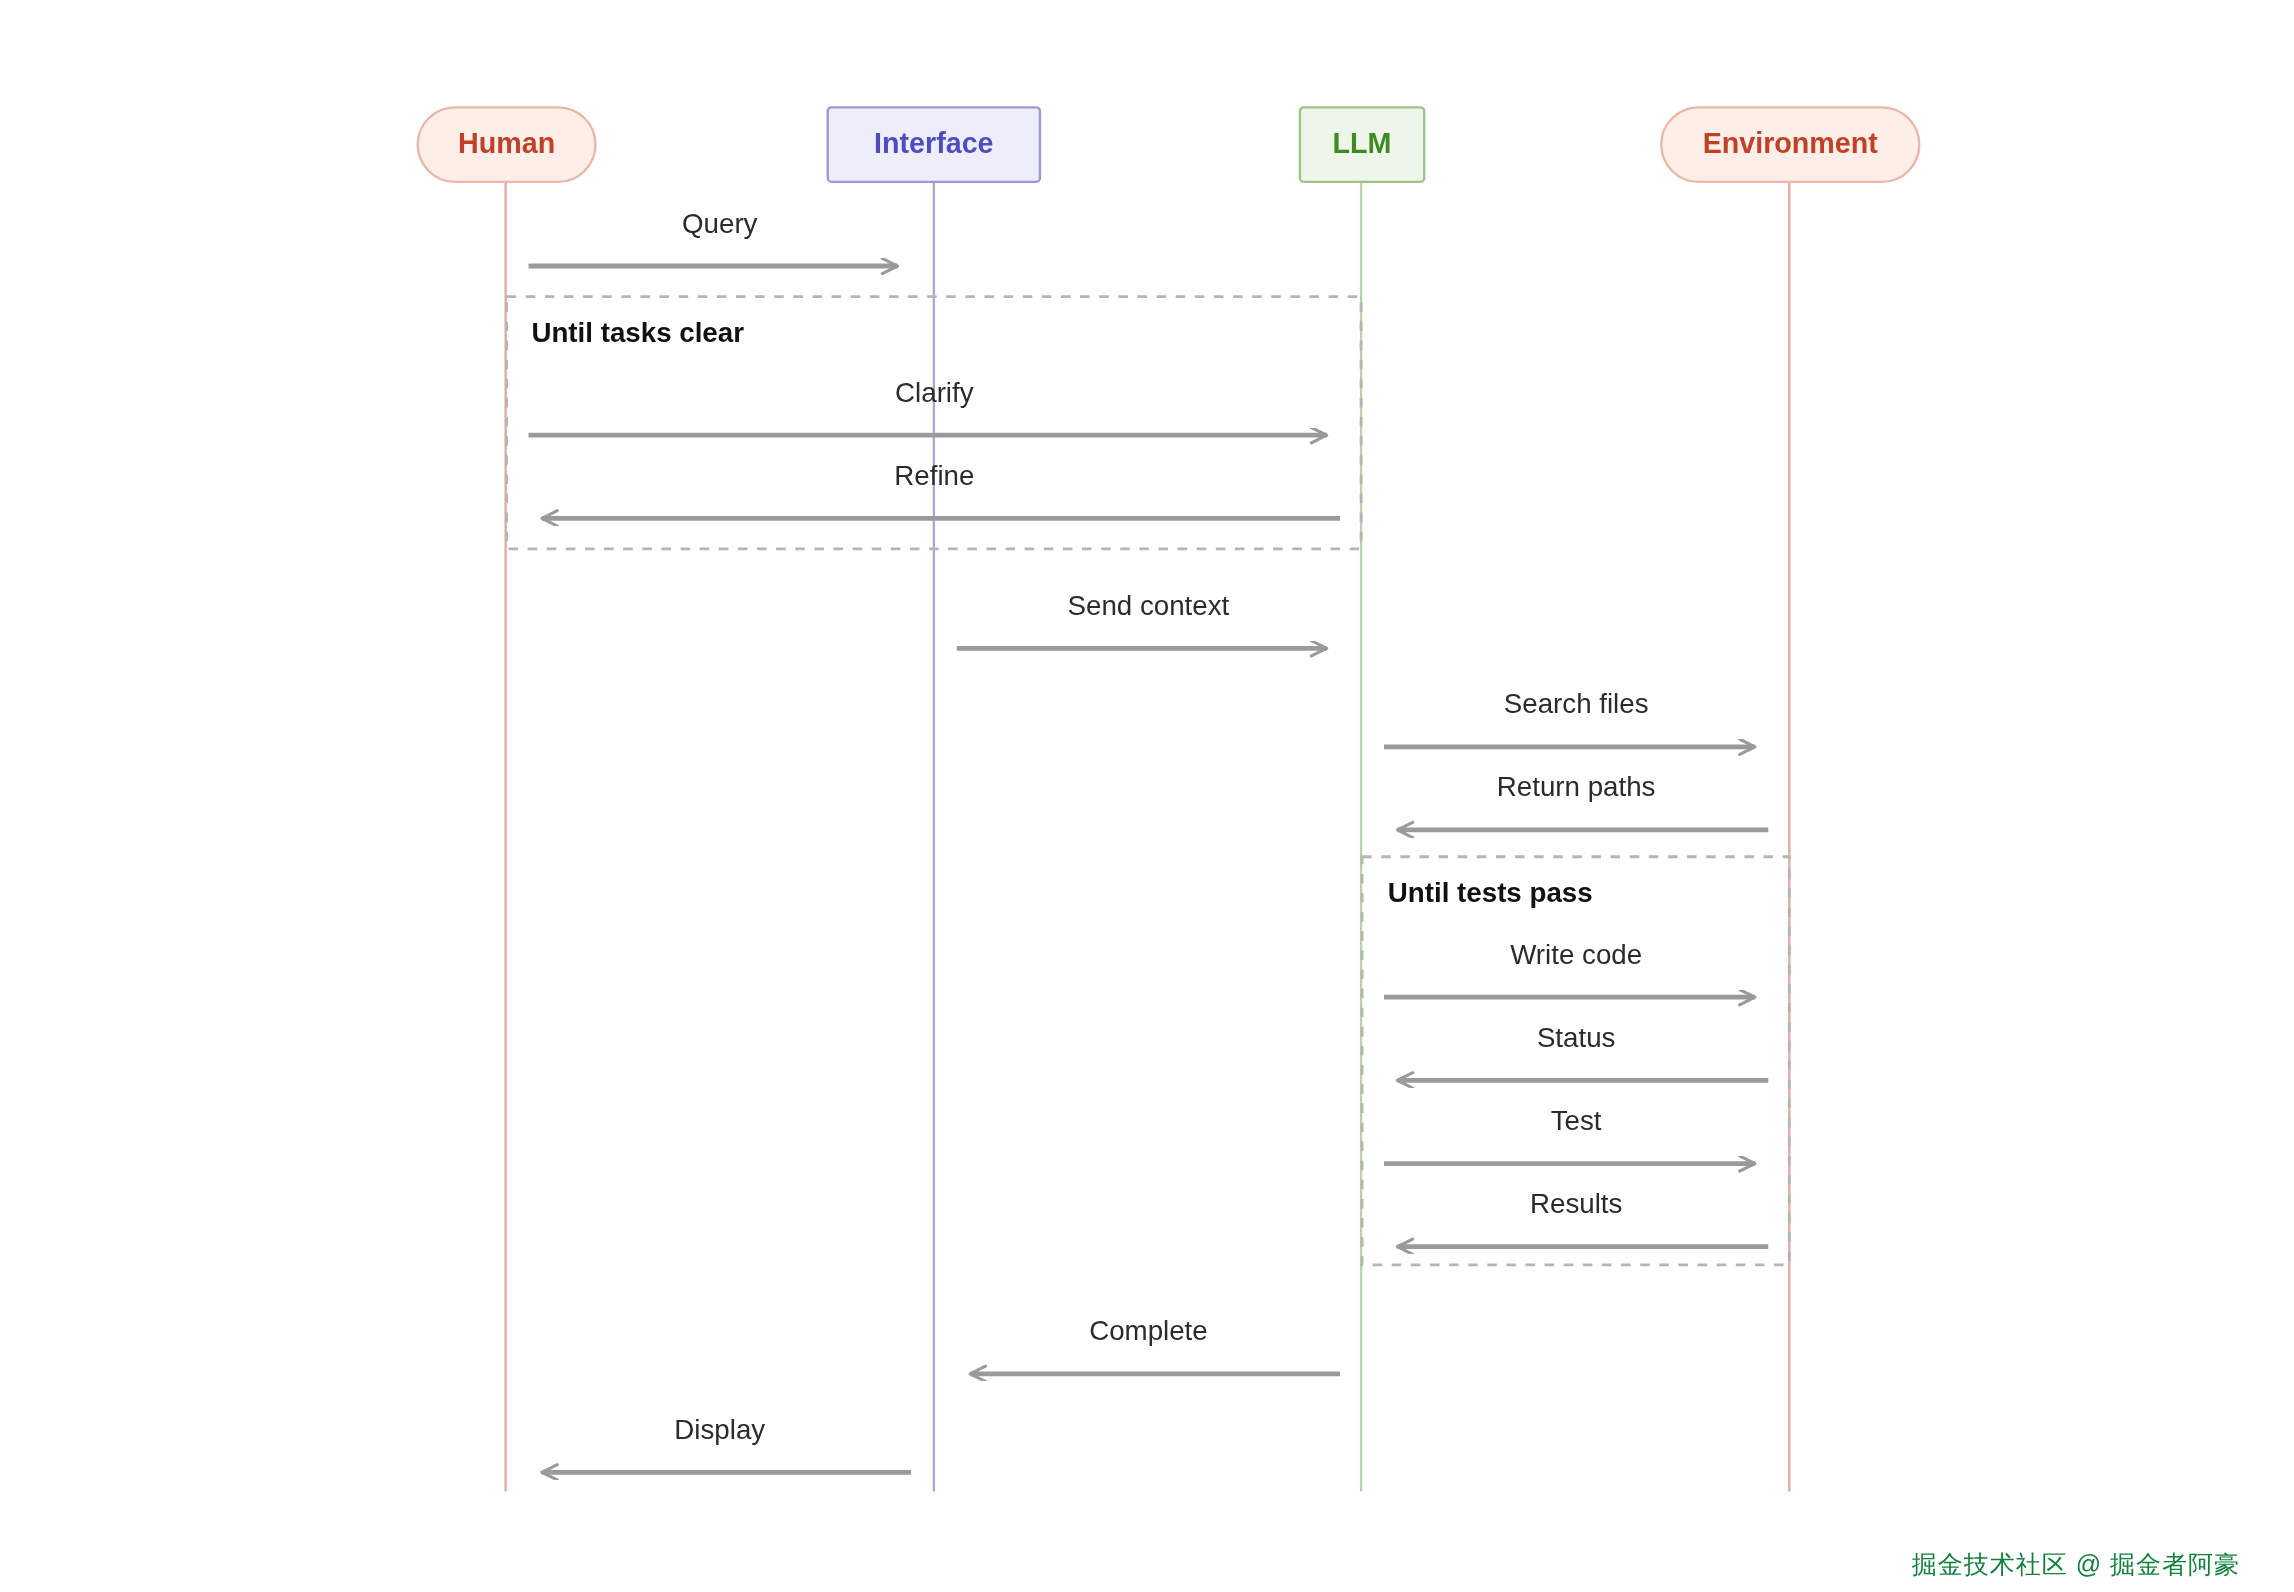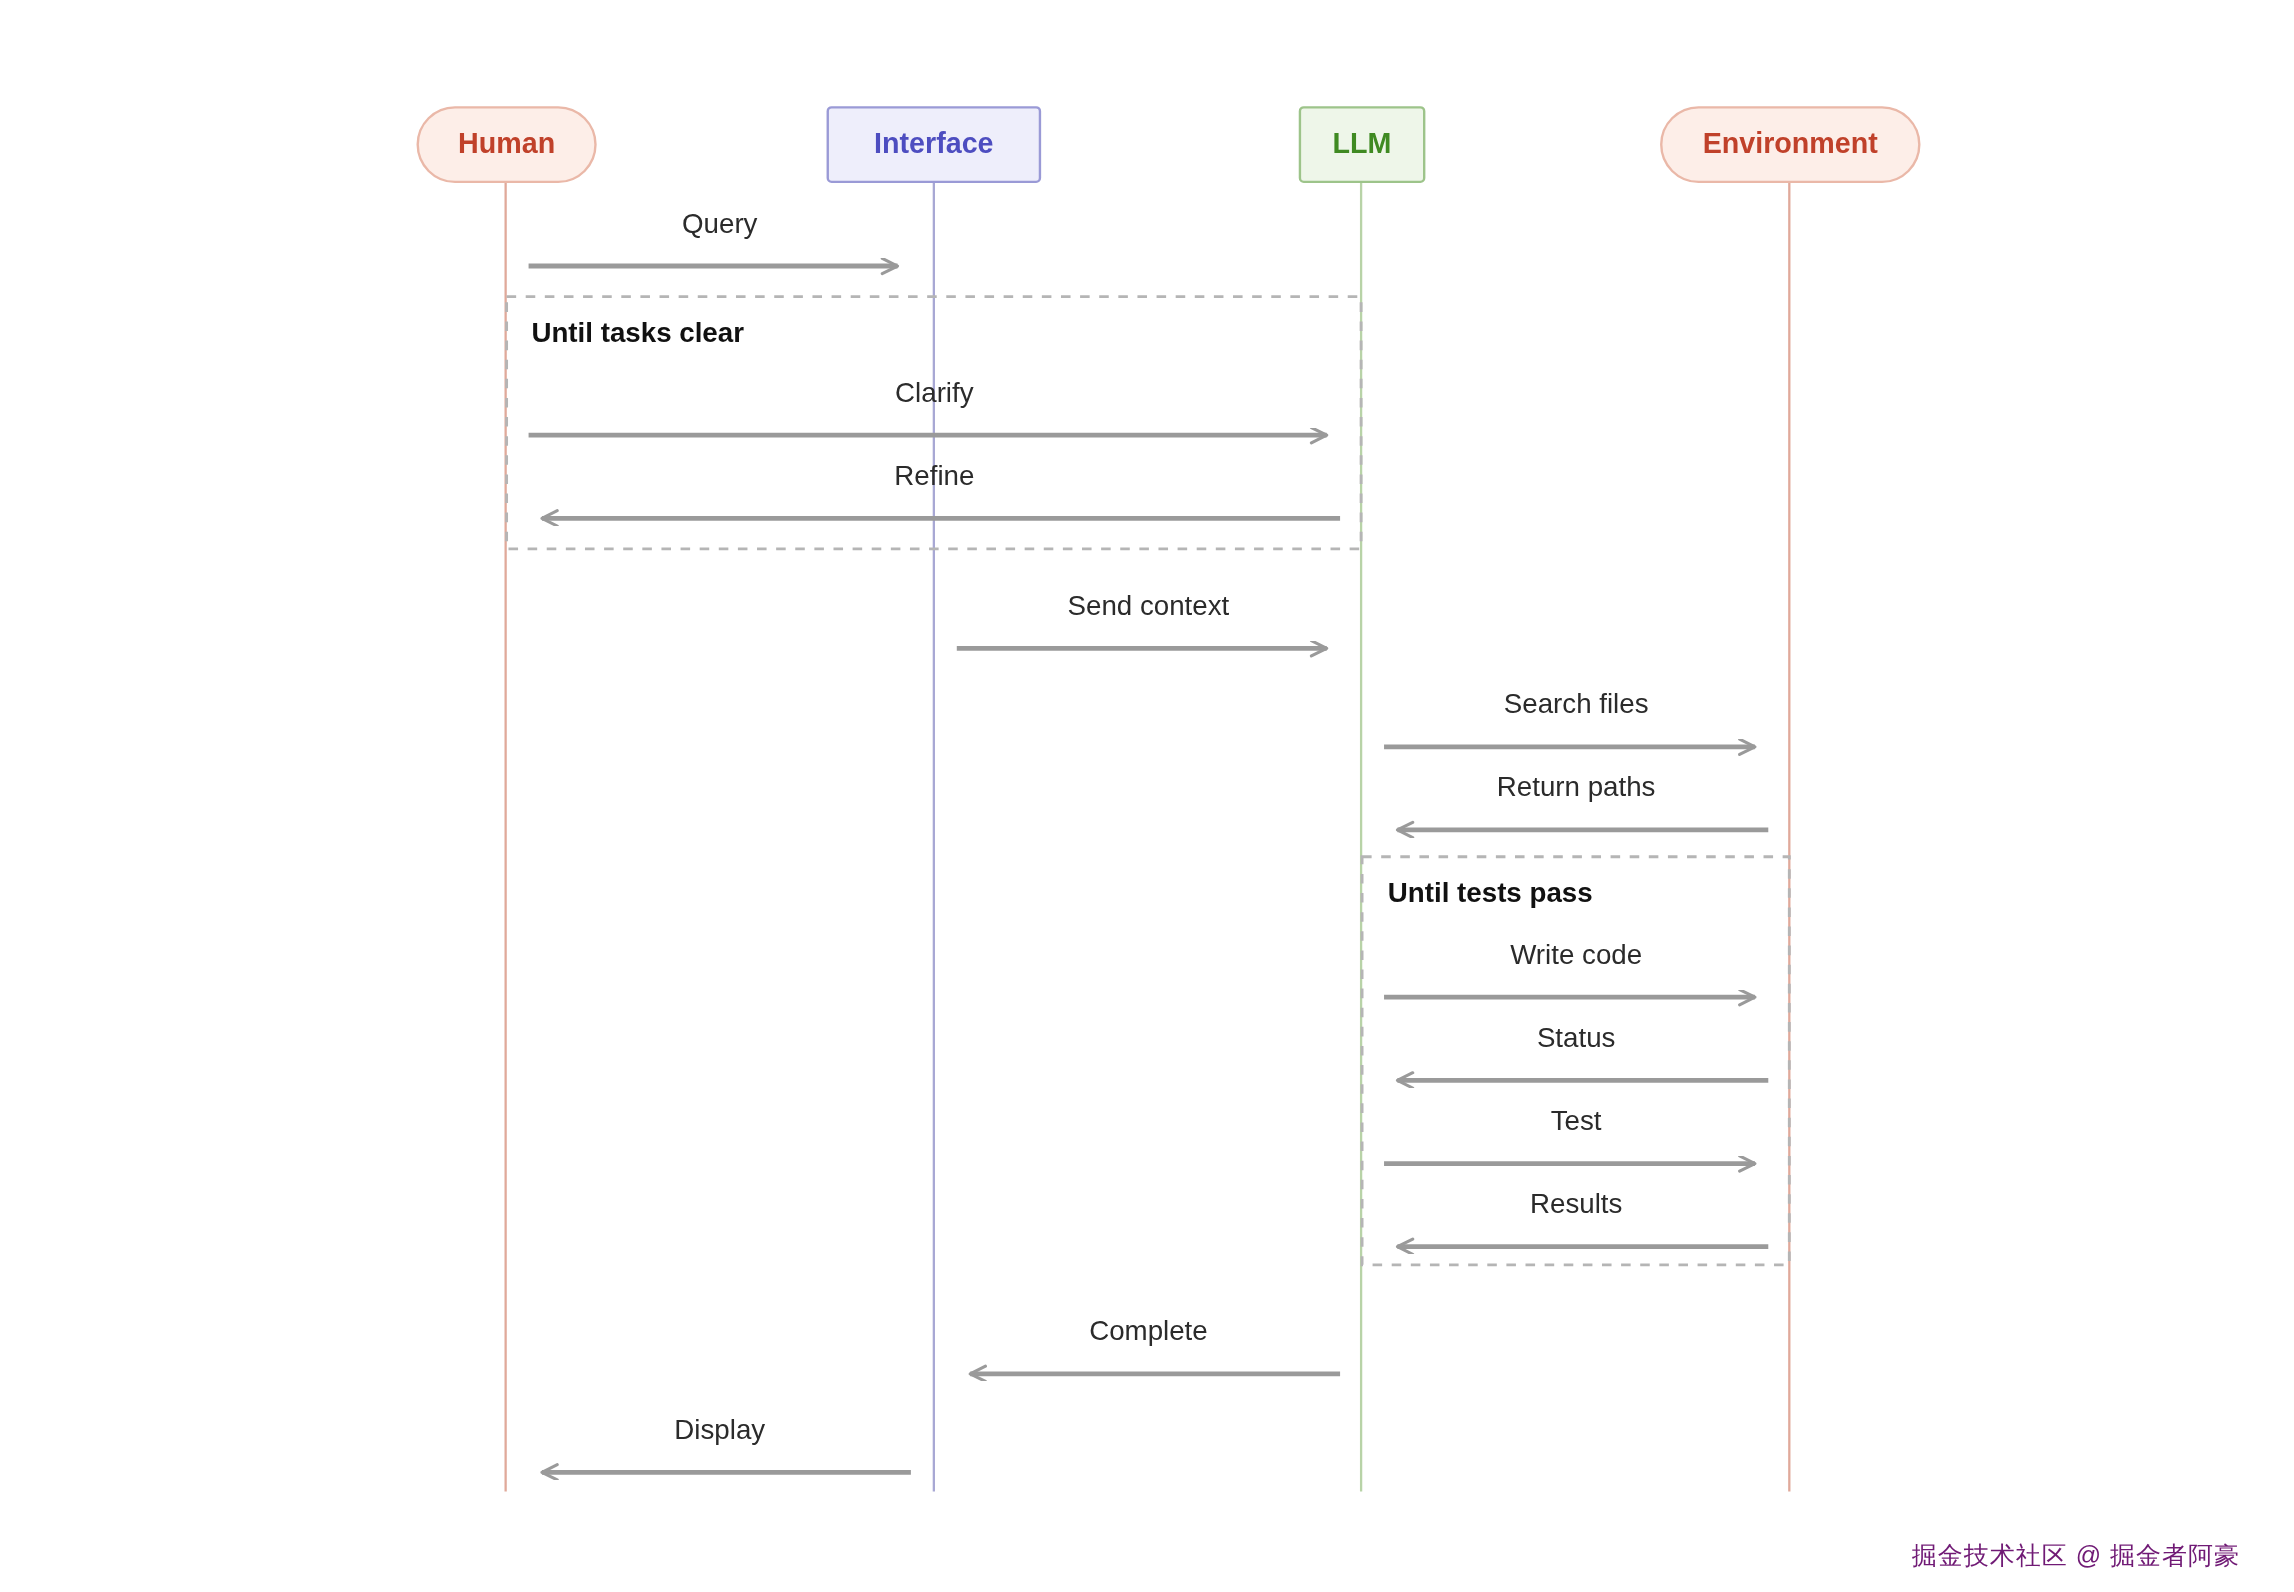--- a/index.html
+++ b/index.html
@@ -41,24 +41,24 @@
   }
   .loop-label {
     font-family: "Liberation Sans", sans-serif;
     font-weight: 700;
     font-size: 29px;
     fill: #111111;
   }
   .watermark {
     position: absolute;
     right: 54px;
-    bottom: 21px;
+    bottom: 12px;
     font-family: "Liberation Sans", sans-serif;
     font-size: 25px;
-    color: #701a75;
+    color: #15803d;
     letter-spacing: 1px;
     white-space: nowrap;
   }
 </style>
 </head>
 <body>
 
 <div id="diagram-root">
 
   <svg class="seq" viewBox="0 0 2400 1666">

